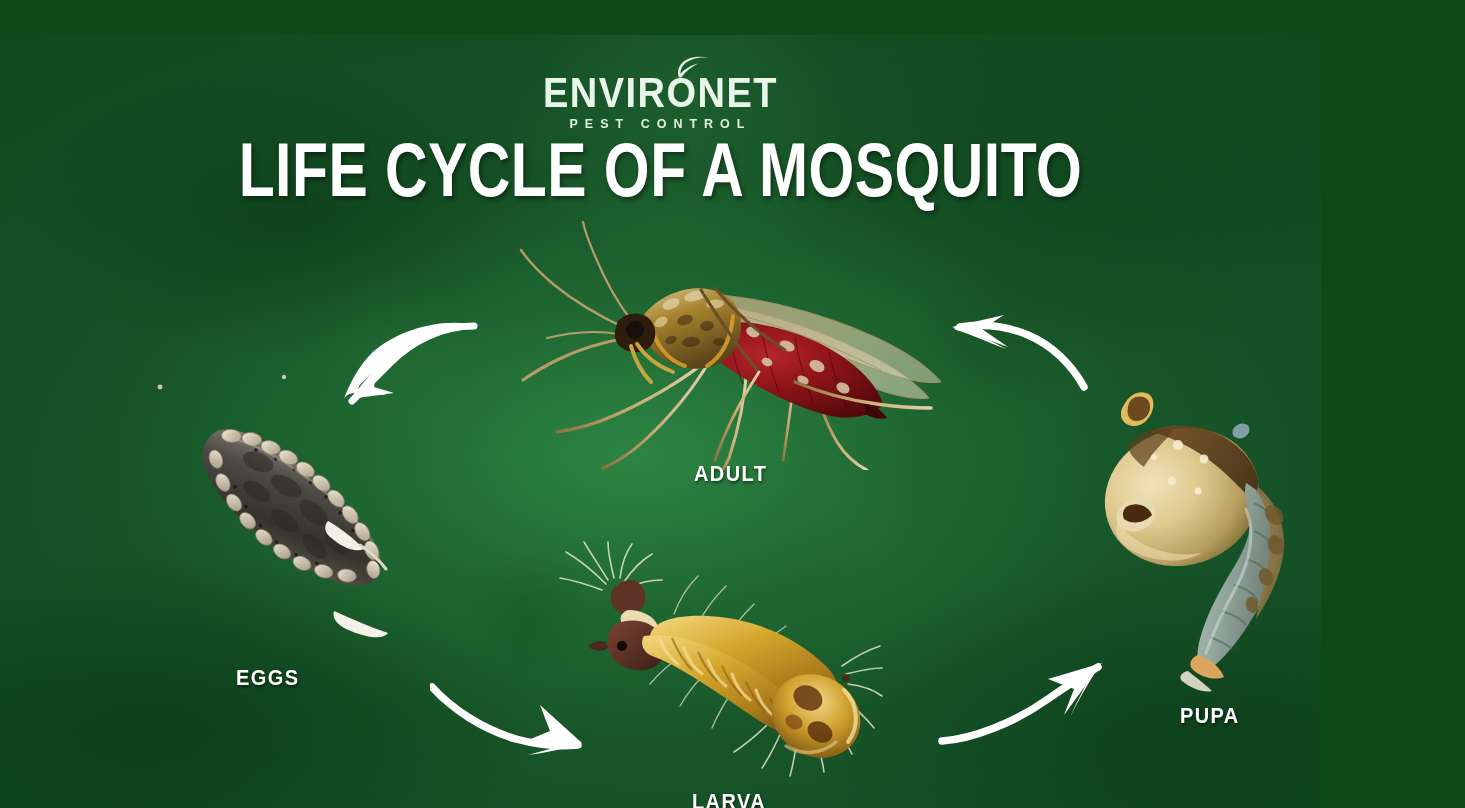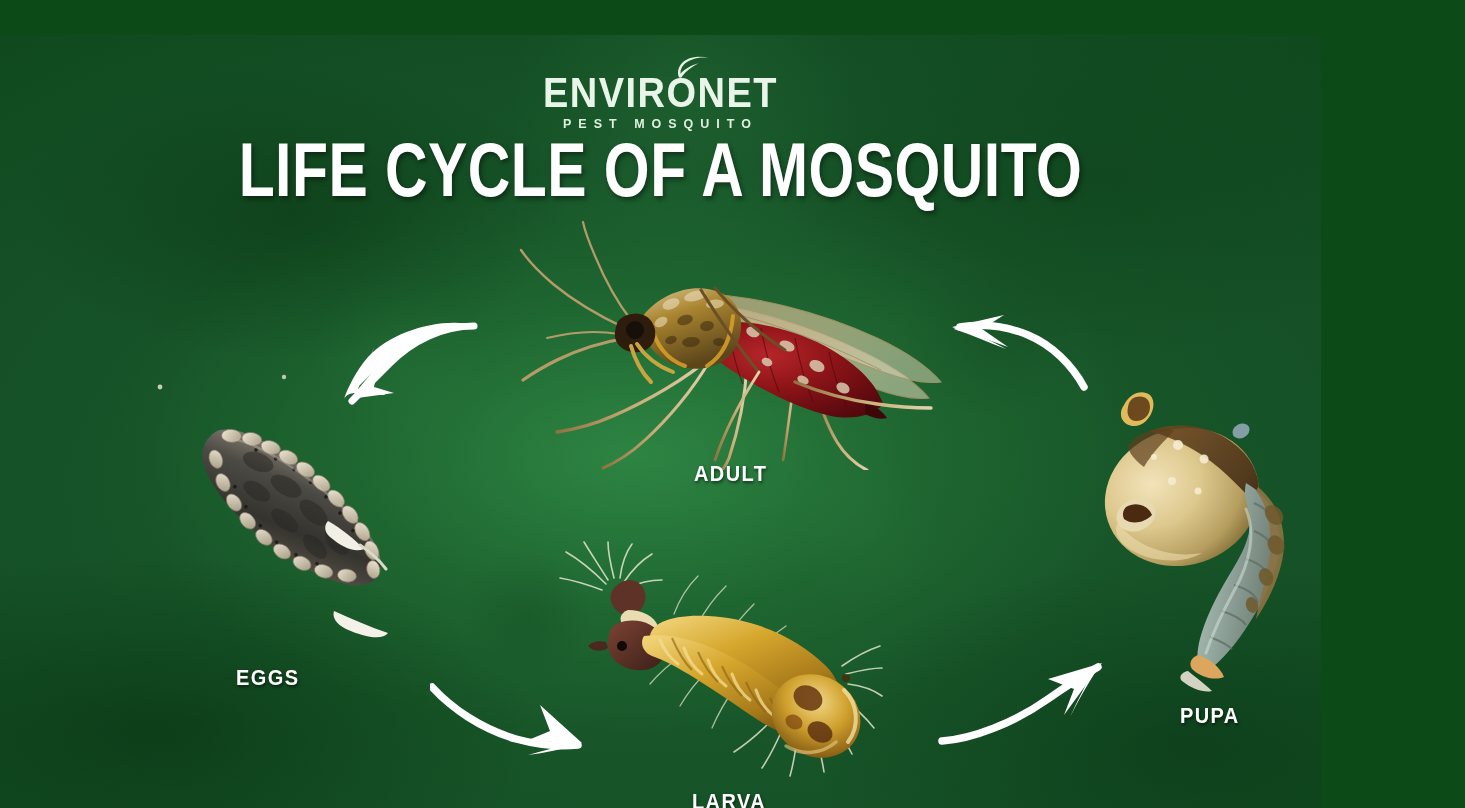--- a/index.html
+++ b/index.html
@@ -111,21 +111,21 @@
   <div id="bg-vignette"></div>
   <div id="bg-grain"></div>
 
   <div id="logo">
     <div id="logo-wordmark">
       <span>ENVIRONET</span>
       <svg id="logo-leaf" viewBox="0 0 34 20">
         <path d="M33 1.5 C24 0.2 13 2.2 7.5 8.0 C5.2 10.4 4.2 13.2 4.6 15.6 C8.0 12.2 14.0 8.6 22.5 6.4 C16.0 9.6 10.2 13.4 6.6 17.4 L5.2 19.2 L3.0 19.0 C1.4 16.0 1.5 11.4 4.6 7.6 C10.4 0.6 23.0 -0.6 33 1.5 Z" fill="#e7f3e4"></path>
       </svg>
     </div>
-    <div id="logo-tagline">PEST MOSQUITO</div>
+    <div id="logo-tagline">PEST CONTROL</div>
   </div>
 
   <div id="page-title">LIFE CYCLE OF A MOSQUITO</div>
 
   <svg class="specimen" id="specimen-adult" viewBox="0 0 490 250">
     <defs>
       <radialGradient id="abdGrad" cx="40%" cy="35%" r="75%">
         <stop offset="0%" stop-color="#b5262a"></stop>
         <stop offset="45%" stop-color="#8e1418"></stop>
         <stop offset="100%" stop-color="#55090e"></stop>

